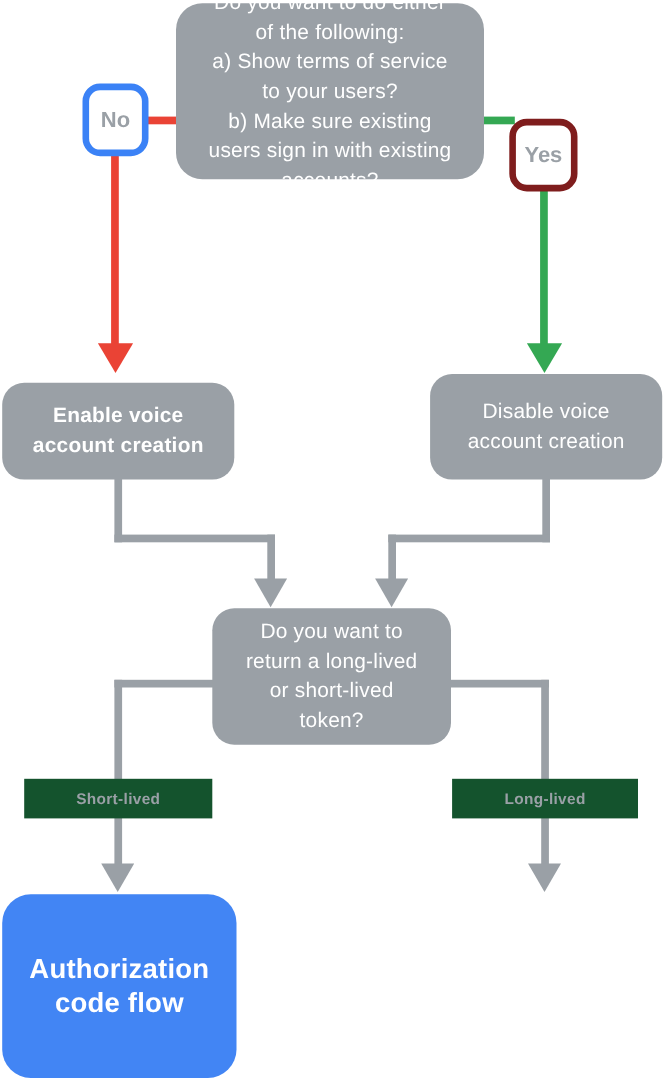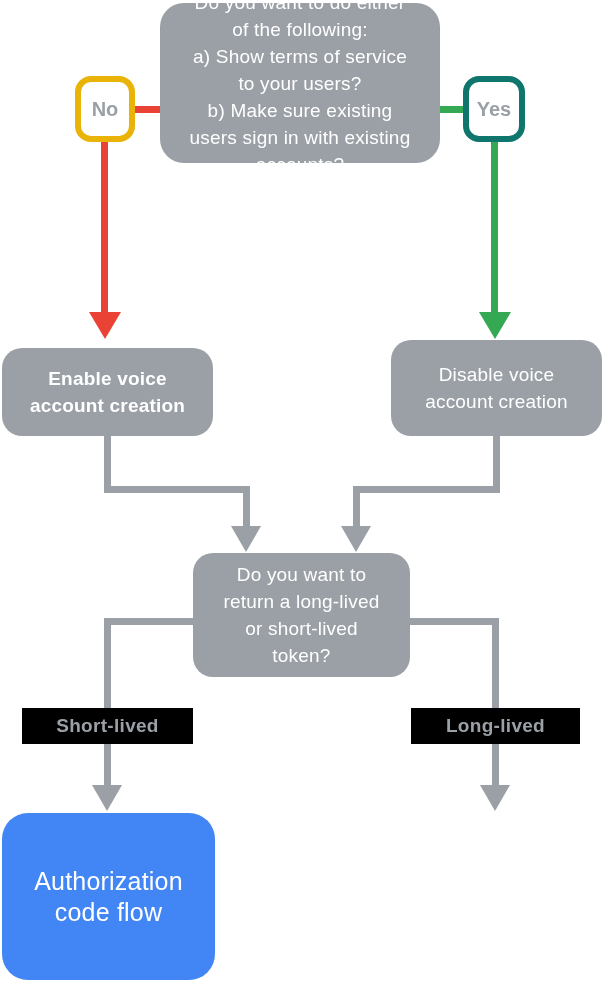--- a/index.html
+++ b/index.html
@@ -29,59 +29,59 @@
     color: #ffffff;
     font-size: 19px;
     line-height: 27px;
     letter-spacing: 0.2px;
   }
   .blue-node {
     background: #4285F4;
     color: #ffffff;
     font-size: 25px;
     line-height: 31px;
-    font-weight: normal;
+    font-weight: bold;
     letter-spacing: 0.2px;
   }
   .badge {
     position: absolute;
     background: #ffffff;
     border-radius: 16px;
     display: flex;
     align-items: center;
     justify-content: center;
     color: #9AA0A6;
     font-size: 20px;
     font-weight: 600;
     box-sizing: border-box;
   }
-  .badge-no  { border: 6px solid #eab308; }
-  .badge-yes { border: 6px solid #0f766e; }
+  .badge-no  { border: 6px solid #3b82f6; }
+  .badge-yes { border: 6px solid #7f1d1d; margin-top: 32px; }
   .line { position: absolute; background: #9AA0A6; }
   .line-red { background: #EA4335; }
   .line-green { background: #34A853; }
   .arrowhead {
     position: absolute;
     width: 0;
     height: 0;
     border-left: 16px solid transparent;
     border-right: 16px solid transparent;
     border-top: 27px solid #9AA0A6;
   }
   .arrowhead-red   { border-top-color: #EA4335; }
   .arrowhead-green { border-top-color: #34A853; }
   .arrowhead-gray  { border-left-width: 15px; border-right-width: 15px; border-top-width: 26px; }
   .chip {
     position: absolute;
-    background: #000000;
+    background: #14532d;
     display: flex;
     align-items: center;
     justify-content: center;
     color: #9AA0A6;
-    font-size: 19px;
+    font-size: 14px;
     font-weight: 600;
     letter-spacing: 0.3px;
   }
 </style>
 </head>
 <body>
 
 <div class="canvas">
 
   <div class="line line-red" style="left:132px; top:106px; width:30px; height:7px;"></div>

